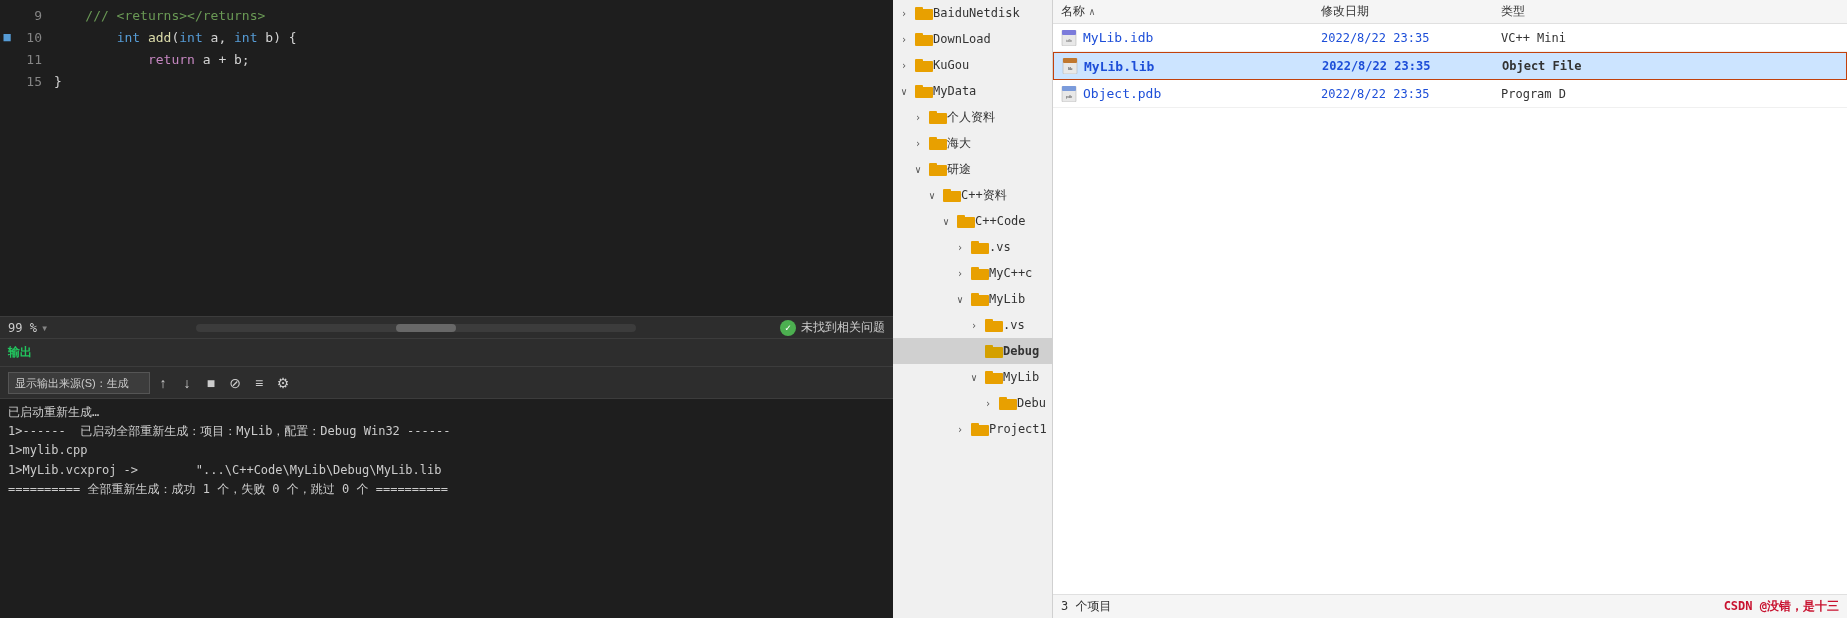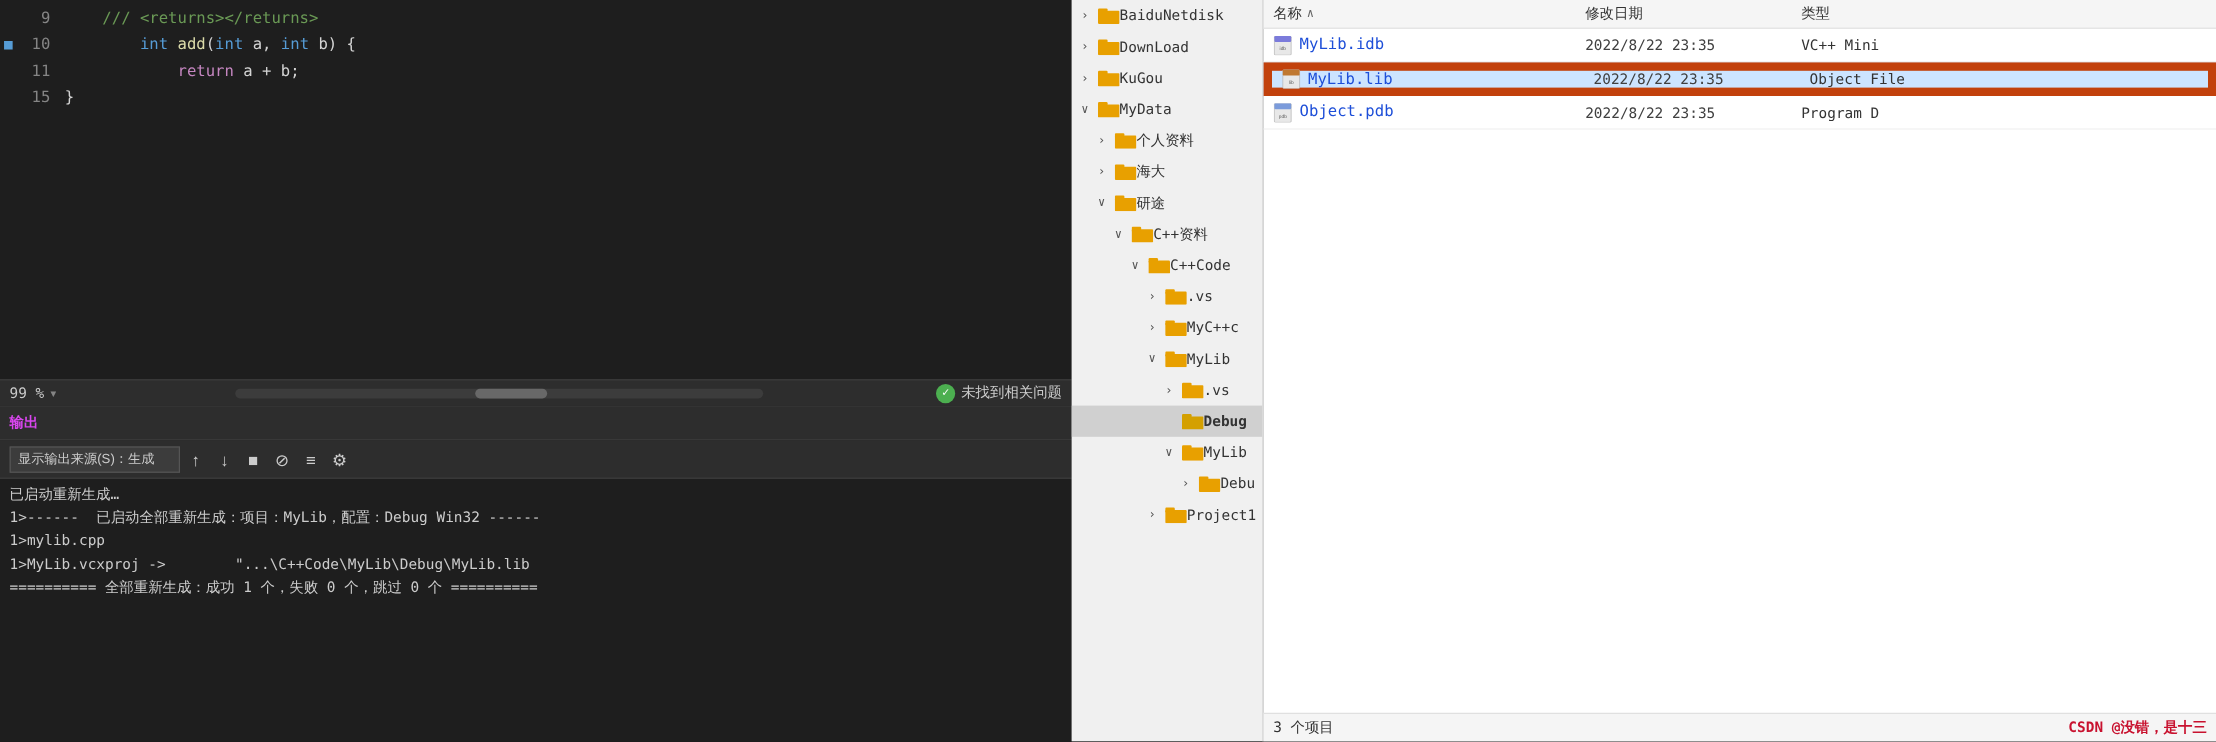--- a/index.html
+++ b/index.html
@@ -76,21 +76,21 @@
     .output-header {
       height: 28px;
       background: #2d2d2d;
       display: flex;
       align-items: center;
       padding: 0 8px;
       border-bottom: 1px solid #3c3c3c;
     }
 
     .output-title {
-      color: #d946ef;
+      color: #22c55e;
       font-size: 12px;
       font-weight: bold;
     }
 
     .output-toolbar {
       height: 32px;
       background: #2d2d2d;
       display: flex;
       align-items: center;
       padding: 0 8px;
@@ -236,36 +236,37 @@
     .file-item {
       height: 28px;
       display: flex;
       align-items: center;
       border-bottom: 1px solid #f0f0f0;
       cursor: pointer;
     }
 
     .file-item.selected {
       background: #cce4ff;
-      border: 7px solid #c2410c;
+      border: 1px solid #c2410c;
+      font-weight: bold;
     }
 
     .file-name-cell {
       width: 260px;
       padding-left: 8px;
       display: flex;
       align-items: center;
       font-size: 13px;
       color: #1d4ed8;
     }
 
     .file-date-cell {
       width: 180px;
       font-size: 12px;
-      color: #404040;
+      color: #1d4ed8;
       padding-left: 8px;
     }
 
     .file-type-cell {
       flex: 1;
       font-size: 12px;
       color: #333;
       padding-left: 8px;
       overflow: hidden;
       text-overflow: ellipsis;

